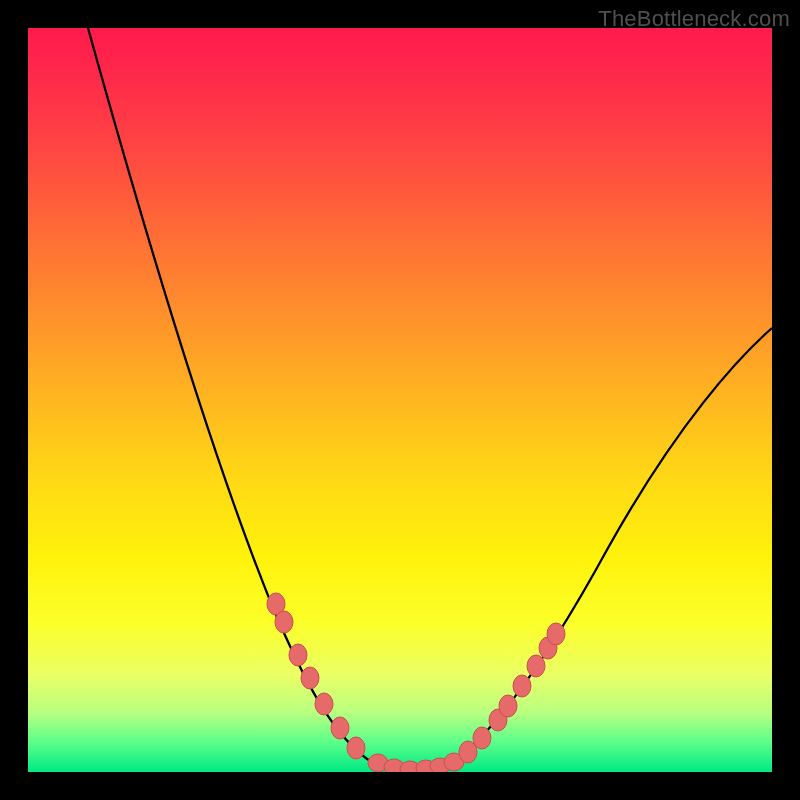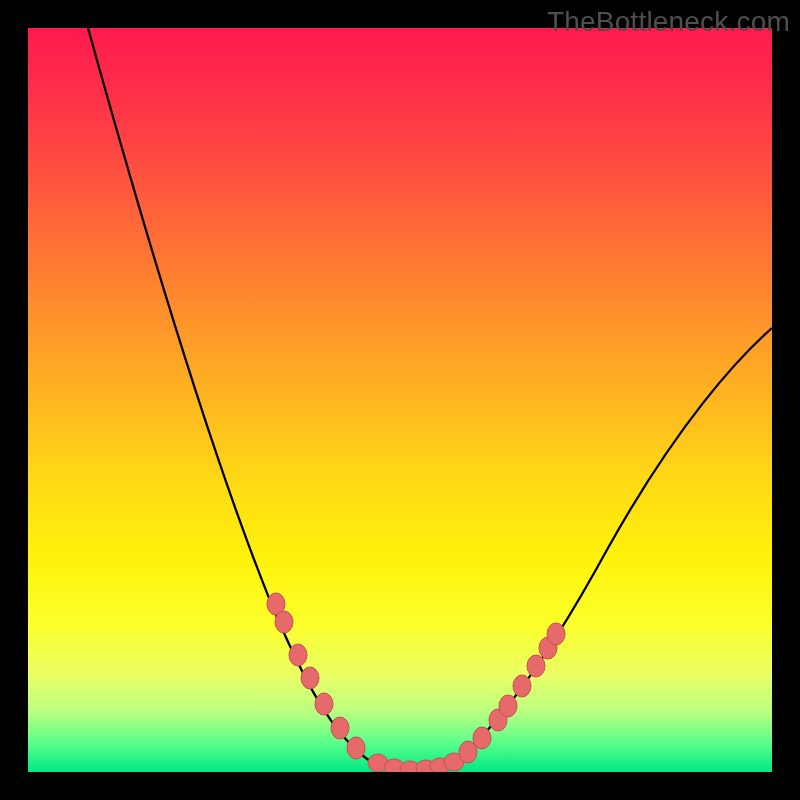--- a/index.html
+++ b/index.html
@@ -43,21 +43,21 @@
       #b8ff80 92%,
       #5cff8a 96%,
       #00e884 100%
     );
   }
   .watermark {
     position: absolute;
     top: 6px;
     right: 10px;
     color: #4f4f4f;
-    font-size: 28px;
+    font-size: 22px;
     font-weight: 500;
     letter-spacing: 0.2px;
     pointer-events: none;
     z-index: 20;
   }
   svg.curve {
     position: absolute;
     inset: 0;
     z-index: 10;
   }

